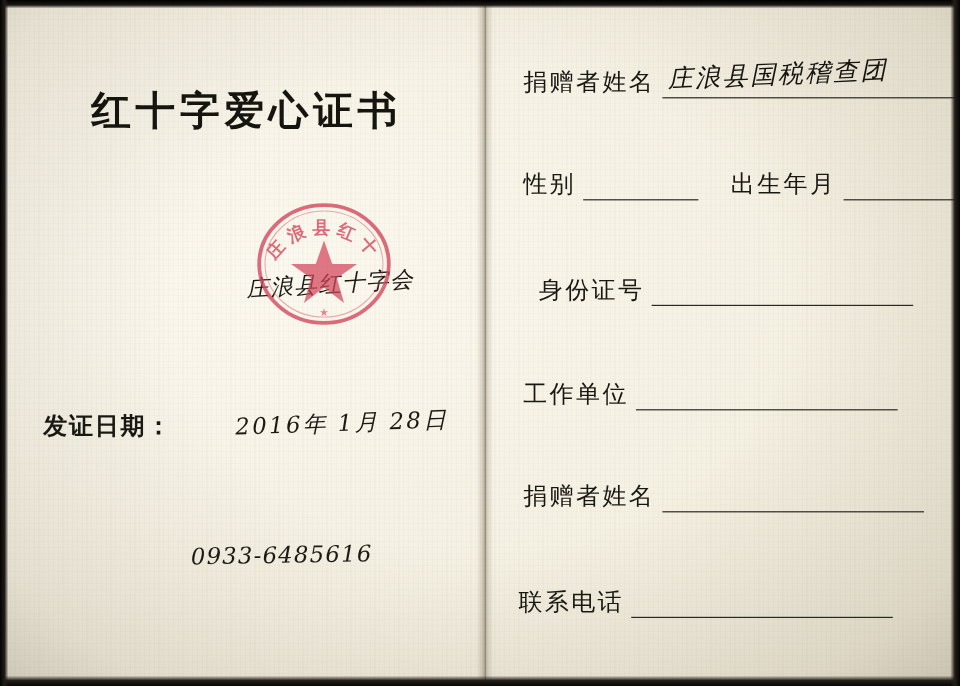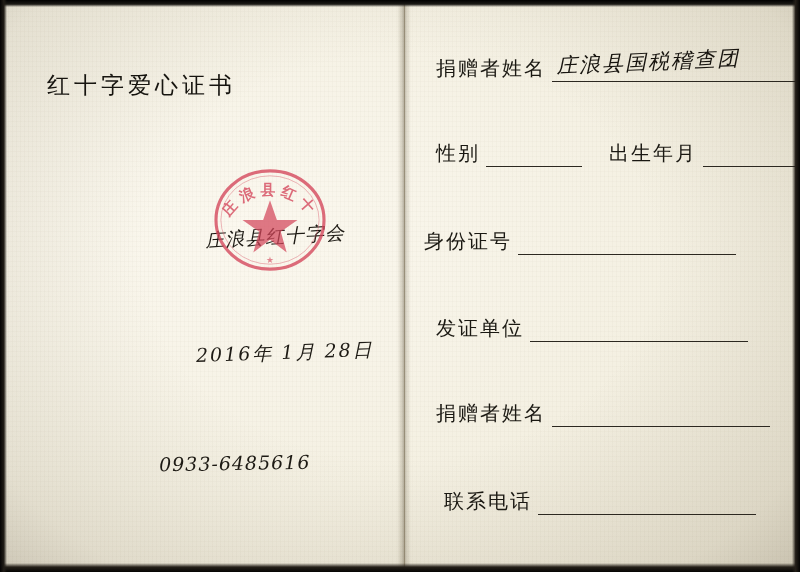--- a/index.html
+++ b/index.html
@@ -87,24 +87,24 @@
     height: 572px;
     z-index: 5;
   }
   #page-left  { left: 0;   width: 400px; }
   #page-right { left: 404px; width: 396px; }
 
   
   #cert-title {
     position: absolute;
     top: 70px;
-    left: 47px;
-    font-family: "DejaVu Serif", serif;
-    font-size: 23px;
-    font-weight: 400;
+    left: 76px;
+    font-family: "DejaVu Serif", serif;
+    font-size: 33px;
+    font-weight: 700;
     letter-spacing: 4px;
     color: #16140f;
     white-space: nowrap;
   }
 
   .left-row {
     position: absolute;
     font-family: "DejaVu Serif", serif;
     font-size: 20px;
     font-weight: 700;
@@ -183,24 +183,24 @@
   .field-line {
     display: inline-block;
     border-bottom: 1.5px solid #2c2820;
     height: 20px;
     vertical-align: bottom;
     margin-left: 6px;
   }
 
   #f-name    { top: 55px;  left: 32px; }
   #f-gender  { top: 140px; left: 32px; }
-  #f-id      { top: 228px; left: 20px; text-align: center; }
+  #f-id      { top: 228px; left: 45px; text-align: center; }
   #f-work    { top: 315px; left: 32px; }
   #f-addr    { top: 400px; left: 32px; }
-  #f-phone   { top: 488px; left: 40px; }
+  #f-phone   { top: 488px; left: 28px; }
 
   #name-value {
     position: absolute;
     top: 48px;
     left: 152px;
     font-family: "DejaVu Serif", serif;
     font-size: 21px;
     font-style: italic;
     color: #17140f;
     transform: rotate(-2.5deg);
@@ -221,20 +221,21 @@
 
   <div id="gutter"></div>
   <div id="gutter-line"></div>
 
   <div class="page" id="page-left">
 
     <div id="cert-title">红十字爱心证书</div>
 
     <div class="handwritten" id="issuer-value">庄浪县红十字会</div>
 
+    <div class="left-row" id="row-date">发证日期：</div>
     <div class="handwritten" id="date-value">2016年 1月 28日</div>
 
     <div class="handwritten" id="hotline-value">0933-6485616</div>
 
     <svg id="seal" viewBox="0 0 120 112">
       <ellipse cx="60" cy="56" rx="55" ry="50" fill="none" stroke="#d4455a" stroke-width="3.2"></ellipse>
       <ellipse cx="60" cy="56" rx="50" ry="45" fill="none" stroke="#d4455a" stroke-width="0.9" opacity="0.55"></ellipse>
       <path id="sealArc" d="M 16 60 A 46 42 0 0 1 104 60" fill="none" stroke="none"></path>
       <text font-family="DejaVu Serif, serif" font-size="15" font-weight="700" fill="#d4455a" letter-spacing="5">
         <textPath href="#sealArc" startOffset="6%">庄浪县红十字会</textPath>
@@ -253,21 +254,21 @@
 
     <div class="field" id="f-gender">
       <span class="field-label">性别</span><span class="field-line" style="width:96px"></span><span class="field-label" style="margin-left:27px">出生年月</span><span class="field-line" style="width:120px"></span>
     </div>
 
     <div class="field" id="f-id">
       <span class="field-label">身份证号</span><span class="field-line" style="width:218px"></span>
     </div>
 
     <div class="field" id="f-work">
-      <span class="field-label">发证单位</span><span class="field-line" style="width:218px"></span>
+      <span class="field-label">工作单位</span><span class="field-line" style="width:218px"></span>
     </div>
 
     <div class="field" id="f-addr">
       <span class="field-label">捐赠者姓名</span><span class="field-line" style="width:218px"></span>
     </div>
 
     <div class="field" id="f-phone">
       <span class="field-label">联系电话</span><span class="field-line" style="width:218px"></span>
     </div>
 

